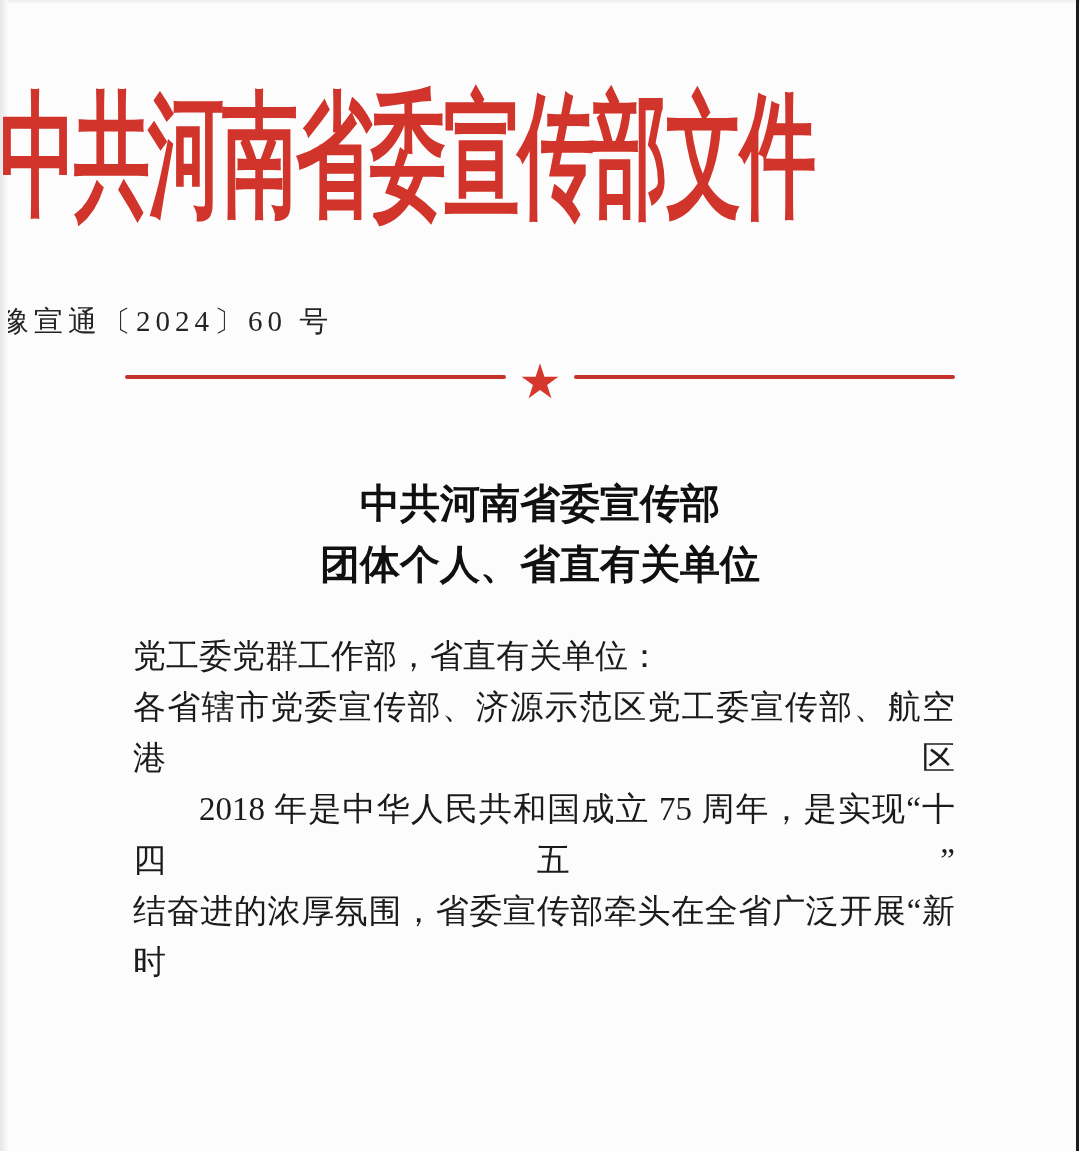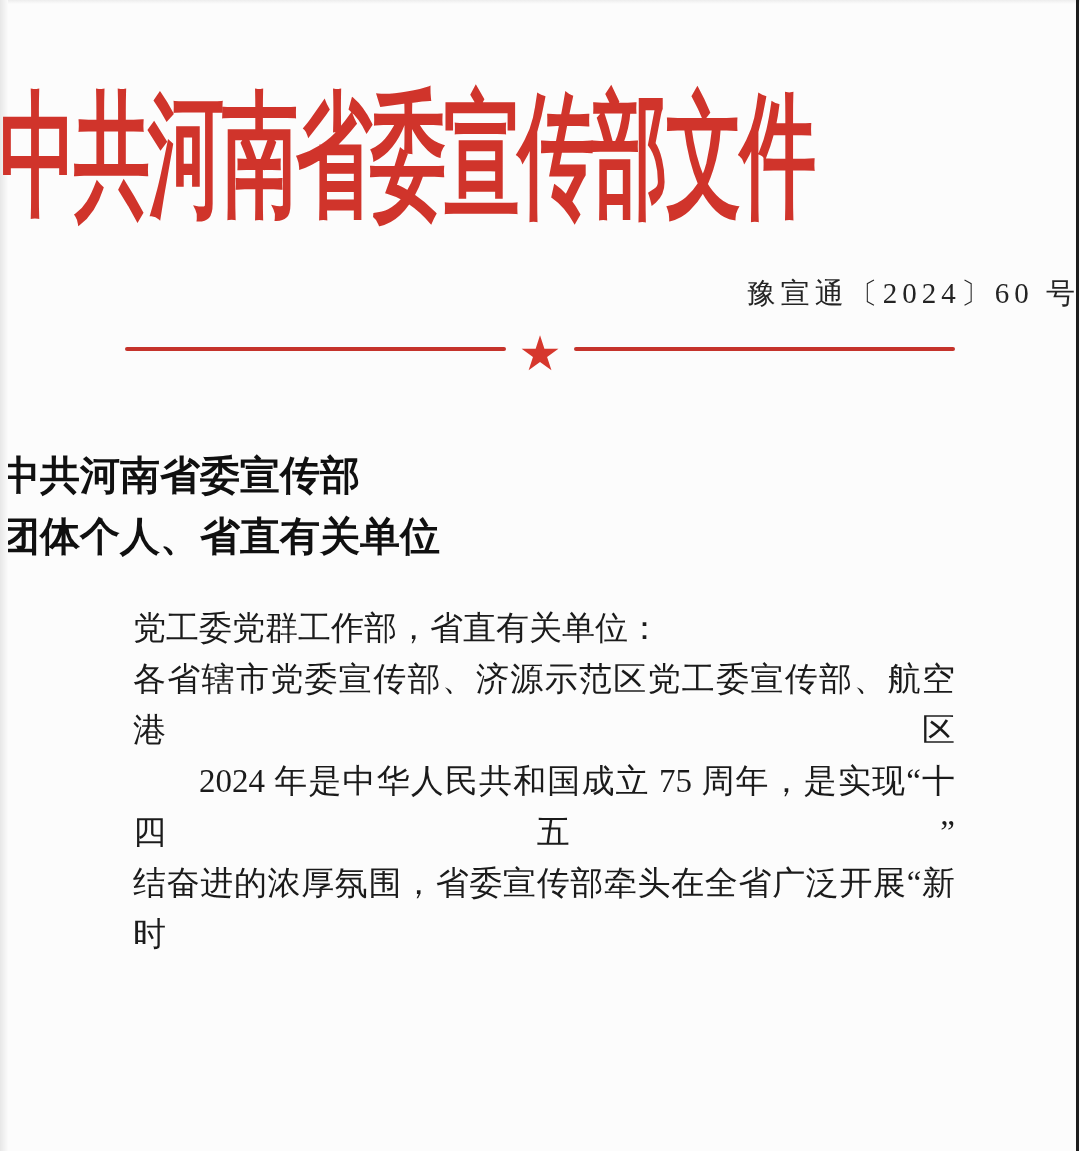--- a/index.html
+++ b/index.html
@@ -41,22 +41,22 @@
     font-weight: bold;
     color: #d0342b;
     letter-spacing: -2px;
     white-space: nowrap;
     transform: scaleY(1.78);
     transform-origin: center;
     line-height: 1;
   }
 
   .doc-number {
-    margin-top: 20px;
-    text-align: right;
+    margin-top: 48px;
+    text-align: left;
     font-size: 29px;
     letter-spacing: 5px;
     line-height: 40px;
     color: #242424;
     white-space: nowrap;
   }
 
   .rule-row {
     margin: 14px 125px 0 125px;
     height: 44px;
@@ -72,20 +72,21 @@
   .rule-star {
     color: #d6372d;
     font-size: 48px;
     line-height: 1;
     margin: 0 12px;
     transform: translateY(5px);
   }
 
   .title-block {
     margin-top: 74px;
+    text-align: center;
     font-weight: bold;
     font-size: 40px;
     line-height: 61px;
     color: #101010;
     white-space: nowrap;
   }
 
   .content {
     margin: 0 125px 0 133px;
   }
@@ -128,18 +129,18 @@
 
 <div class="title-block">
   <div class="line">中共河南省委宣传部</div>
   <div class="line">团体个人、省直有关单位</div>
 </div>
 
 <div class="content">
   <div class="body-text">
     <div class="line">党工委党群工作部，省直有关单位：</div>
     <div class="line flush">各省辖市党委宣传部、济源示范区党工委宣传部、航空港区</div>
-    <div class="line flush indent2">2024 年是中华人民共和国成立 75 周年，是实现“十四五”</div>
+    <div class="line flush indent2">2018 年是中华人民共和国成立 75 周年，是实现“十四五”</div>
     <div class="line flush">结奋进的浓厚氛围，省委宣传部牵头在全省广泛开展“新时</div>
 
   </div>
 
 </div>
 
 </body></html>

